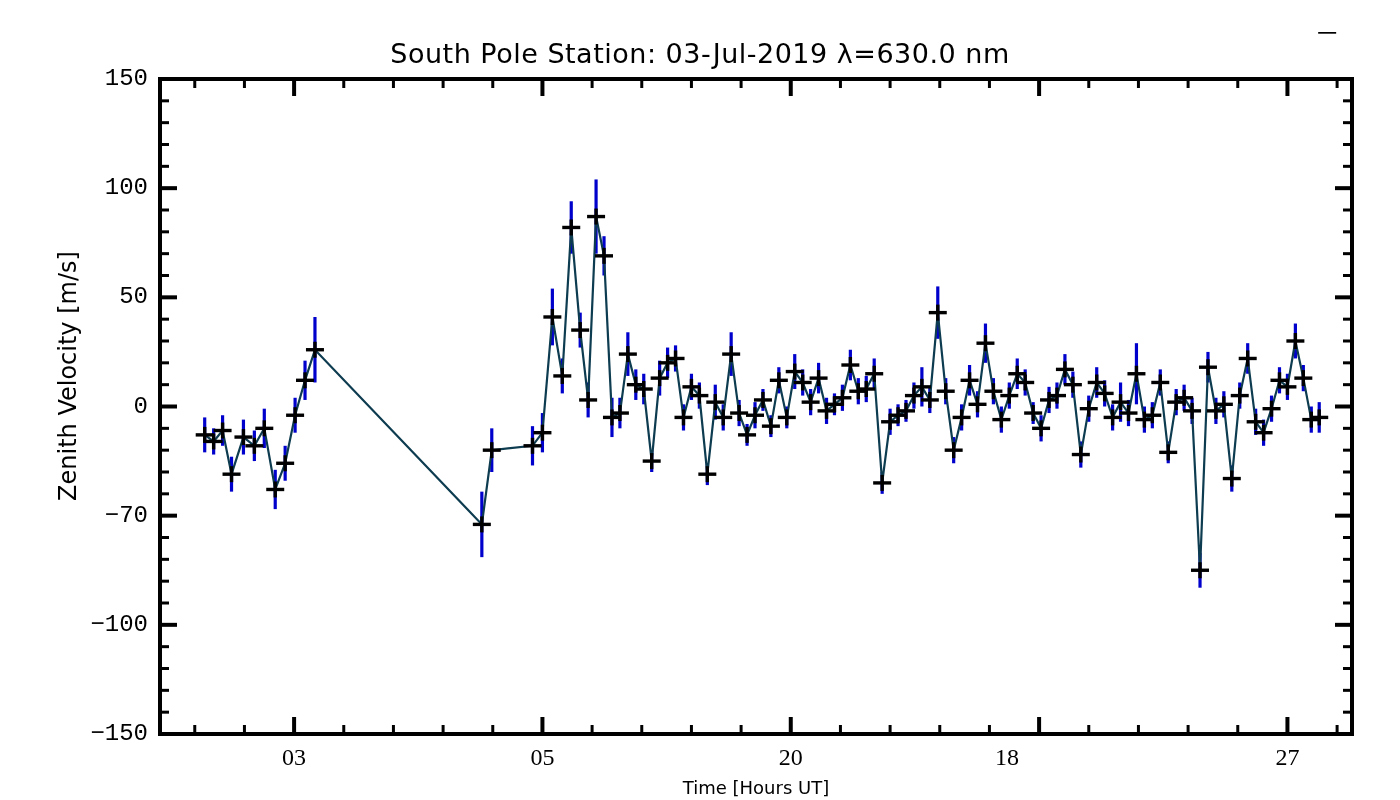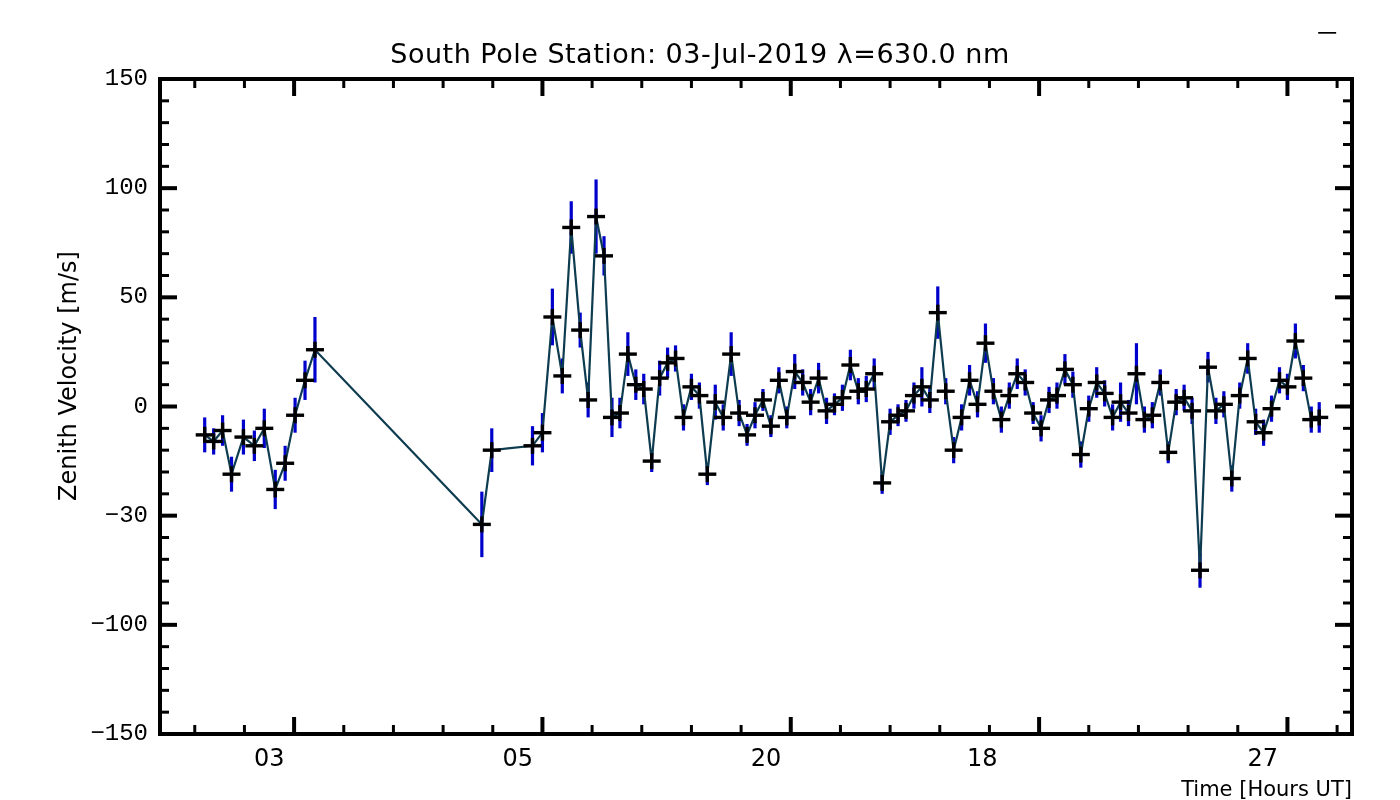--- a/index.html
+++ b/index.html
@@ -43,22 +43,22 @@
     transform-origin: 50% 50%;
     font-size: 24px;
     color: #000000;
     white-space: nowrap;
   }
   #x-axis-label {
     position: absolute;
     left: 160px;
     top: 745px;
     width: 1192px;
-    text-align: right;
-    font-size: 21px;
+    text-align: center;
+    font-size: 18px;
     color: #000000;
     white-space: nowrap;
   }
   .ytick-label {
     position: absolute;
     right: 0;
     text-align: right;
     font-size: 24px;
     color: #000000;
     white-space: nowrap;
@@ -67,25 +67,27 @@
   }
   .ytick-holder {
     position: absolute;
     left: 0;
     width: 148px;
     height: 0;
   }
   .xtick-label {
     position: absolute;
     top: 712px;
+    text-align: center;
     font-size: 24px;
     color: #000000;
     white-space: nowrap;
     width: 80px;
     margin-left: -40px;
+    font-family: Liberation Serif, serif;
   }
   #canvas-svg {
     position: absolute;
     left: 0;
     top: 0;
   }
 </style>
 </head>
 <body>
 
@@ -104,21 +106,21 @@
       <div class="ytick-holder" style="top: 144.167px;">
         <div class="ytick-label">100</div>
       </div>
       <div class="ytick-holder" style="top: 253.333px;">
         <div class="ytick-label">50</div>
       </div>
       <div class="ytick-holder" style="top: 362.5px;">
         <div class="ytick-label">0</div>
       </div>
       <div class="ytick-holder" style="top: 471.667px;">
-        <div class="ytick-label">−30</div>
+        <div class="ytick-label">−70</div>
       </div>
       <div class="ytick-holder" style="top: 580.833px;">
         <div class="ytick-label">−100</div>
       </div>
       <div class="ytick-holder" style="top: 690px;">
         <div class="ytick-label">−150</div>
       </div>
     </div>
   <div id="xtick-labels">
       <div class="xtick-label" style="left: 294.1px;">03</div>

